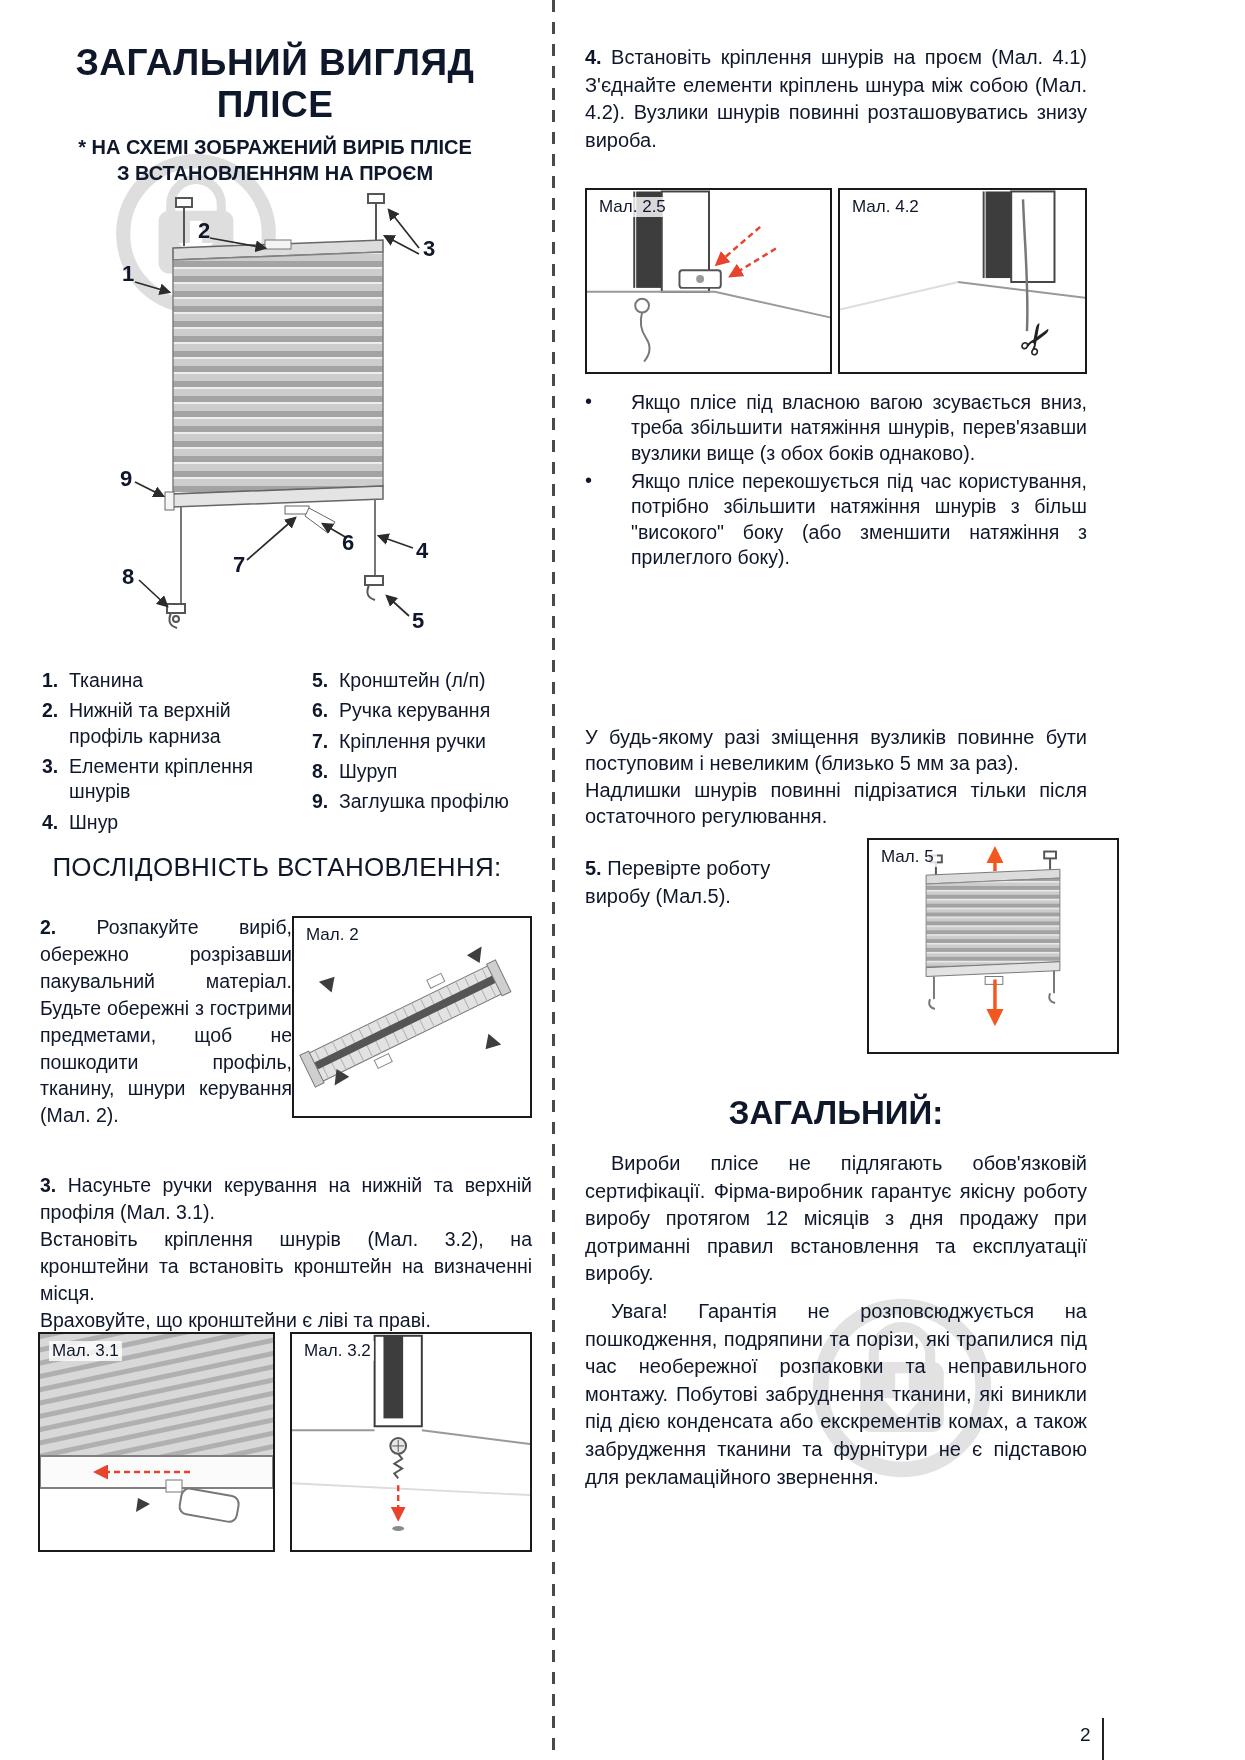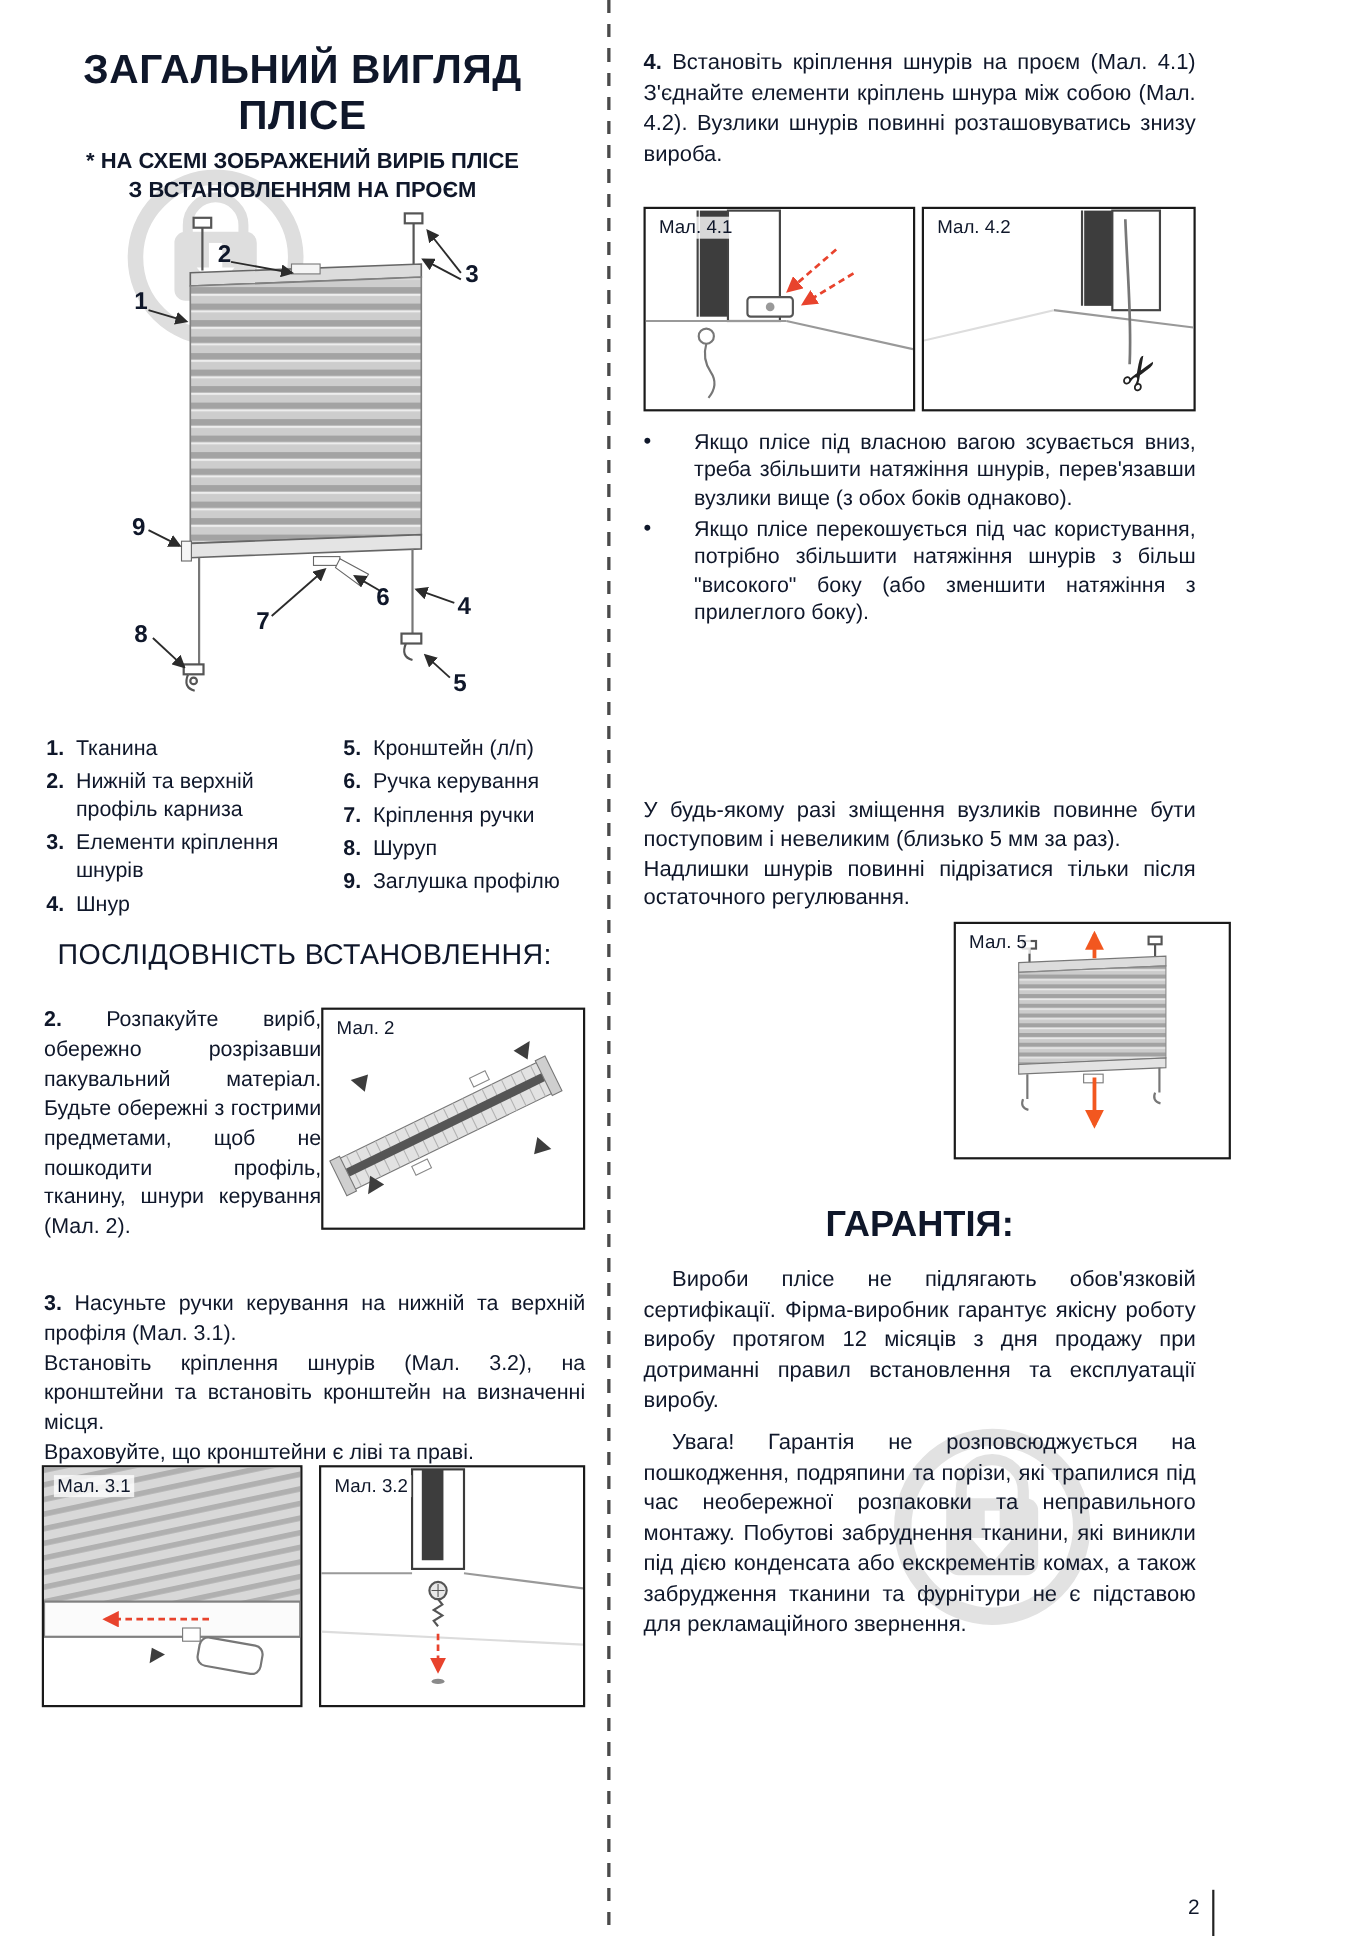--- a/index.html
+++ b/index.html
@@ -284,21 +284,21 @@
       <ellipse cx="108" cy="196" rx="6" ry="2.5" fill="#8a8a8a"></ellipse>
     </svg>
   </div>
 
   <div class="abs z1 step4 para">
     <span class="stepnum">4.</span>
     <span>Встановіть кріплення шнурів на проєм (Мал. 4.1) З'єднайте елементи кріплень шнура між собою (Мал. 4.2). Вузлики шнурів повинні розташовуватись знизу вироба.</span>
   </div>
 
   <div class="figbox fig41">
-    <span class="figlabel">Мал. 4.1</span>
+    <span class="figlabel">Мал. 2.5</span>
     <svg viewBox="0 0 247 182">
       <defs>
         <marker id="mRed41" viewBox="0 0 10 10" refX="8" refY="5" markerWidth="6" markerHeight="6" orient="auto">
           <path d="M0,0 L10,5 L0,10 z" fill="#e8432d"></path>
         </marker>
       </defs>
       <line x1="48" y1="0" x2="48" y2="98" stroke="#444" stroke-width="2"></line>
       <rect x="50" y="0" width="26" height="98" fill="#3d3d3d"></rect>
       <rect x="76" y="0" width="48" height="102" fill="#fff" stroke="#444" stroke-width="2"></rect>
       <line x1="0" y1="102" x2="130" y2="102" stroke="#999" stroke-width="2"></line>
@@ -334,20 +334,24 @@
       <span class="dot"></span>
       <p>Якщо плісе перекошується під час користування, потрібно збільшити натяжіння шнурів з більш "високого" боку (або зменшити натяжіння з прилеглого боку).</p>
     </div>
   </div>
 
   <div class="abs z1 note">
     <p>У будь-якому разі зміщення вузликів повинне бути поступовим і невеликим (близько 5 мм за раз).</p>
     <p>Надлишки шнурів повинні підрізатися тільки після остаточного регулювання.</p>
   </div>
 
+  <div class="abs z1 step5">
+    <span class="stepnum">5.</span>
+    <span>Перевірте роботу виробу (Мал.5).</span>
+  </div>
 
   <div class="figbox fig5">
     <span class="figlabel">Мал. 5</span>
     <svg viewBox="0 0 252 212">
       <defs>
         <marker id="mOr5" viewBox="0 0 10 10" refX="8" refY="5" markerWidth="5" markerHeight="5" orient="auto">
           <path d="M0,0 L10,5 L0,10 z" fill="#f2571f"></path>
         </marker>
         <pattern id="pat5" width="8" height="9" patternUnits="userSpaceOnUse">
           <rect width="8" height="9" fill="#cccccc"></rect>
@@ -369,20 +373,20 @@
         <line x1="66" y1="137" x2="66" y2="160"></line>
         <path d="M62,160 q-3,8 5,10"></path>
         <line x1="188" y1="131" x2="188" y2="154"></line>
         <path d="M184,154 q-3,8 5,10"></path>
       </g>
       <line x1="128" y1="30" x2="128" y2="8" stroke="#f2571f" stroke-width="3.5" marker-end="url(#mOr5)"></line>
       <line x1="128" y1="140" x2="128" y2="184" stroke="#f2571f" stroke-width="3.5" marker-end="url(#mOr5)"></line>
     </svg>
   </div>
 
-  <div class="abs z1 warranty-heading">ГАРАНТІЯ:</div>
+  <div class="abs z1 warranty-heading">ЗАГАЛЬНИЙ:</div>
   <p class="abs z1 warranty-p wp1">Вироби плісе не підлягають обов'язковій сертифікації. Фірма-виробник гарантує якісну роботу виробу протягом 12 місяців з дня продажу при дотриманні правил встановлення та експлуатації виробу.</p>
   <p class="abs z1 warranty-p wp2">Увага! Гарантія не розповсюджується на пошкодження, подряпини та порізи, які трапилися під час необережної розпаковки та неправильного монтажу. Побутові забруднення тканини, які виникли під дією конденсата або екскрементів комах, а також забрудження тканини та фурнітури не є підставою для рекламаційного звернення.</p>
 
   <span class="abs z1 pagenum">2</span>
   <div class="abs z1 pageline"></div>
 
 </div>
 
 </body></html>

